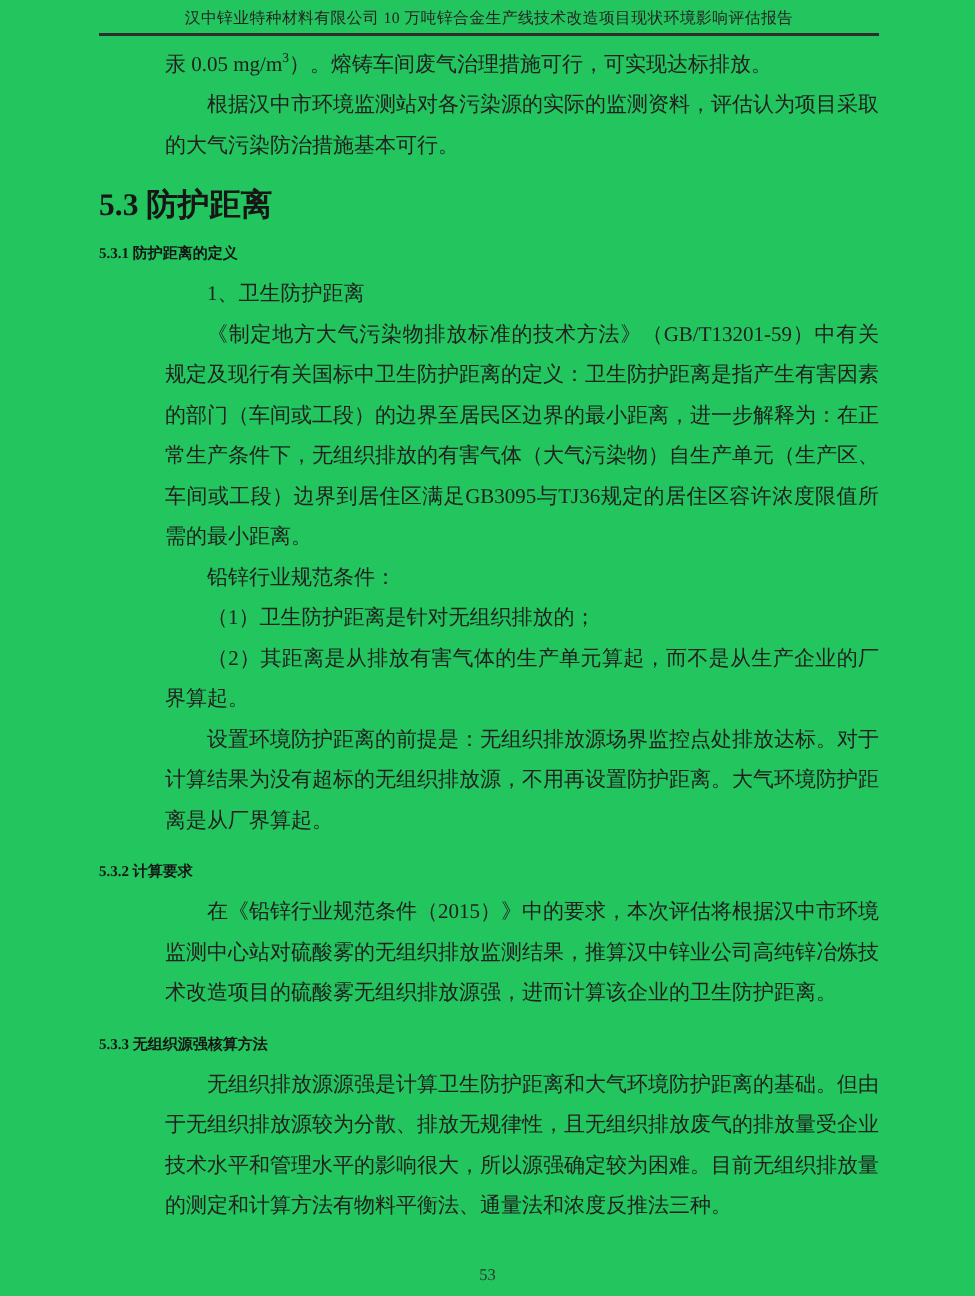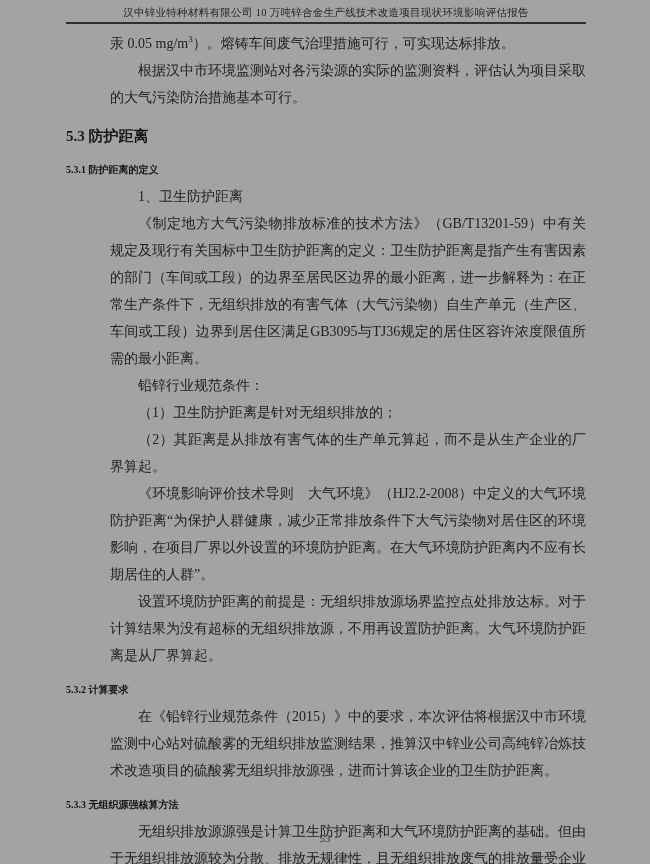--- a/index.html
+++ b/index.html
@@ -8,21 +8,21 @@
     width: 650px;
     height: 864px;
     font-family: "Liberation Serif", "DejaVu Serif", serif;
     color: #1e1e1e;
     position: relative;
     overflow: hidden;
   }
   .page {
     width: 650px;
     height: 864px;
-    background: #a3a3a3;
+    background: #22c55e;
     position: relative;
     padding: 0 64px 0 66px;
   }
   .doc-header {
     text-align: center;
     font-size: 10.5px;
     line-height: 15px;
     padding-top: 5px;
     padding-bottom: 2px;
     border-bottom: 2px solid #2e2e2e;
@@ -38,42 +38,42 @@
     color: #212121;
   }
   p.para {
     text-indent: 2em;
     margin-left: 44px;
   }
   p.para.no-indent {
     text-indent: 0;
   }
   h1.h1 {
-    font-size: 15px;
+    font-size: 21px;
     font-weight: bold;
     color: #161616;
     margin-top: 12px;
     line-height: 26px;
     text-align: left;
   }
   h2.h2 {
     font-size: 10px;
     font-weight: bold;
     color: #161616;
     margin-top: 8px;
     line-height: 26px;
     text-align: left;
   }
   sup.msup {
     font-size: 9px;
     line-height: 0;
   }
   .doc-footer {
     position: absolute;
-    bottom: 20px;
+    bottom: 8px;
     left: 0;
     width: 650px;
     text-align: center;
     font-size: 11px;
     color: #333333;
   }
 </style>
 </head>
 <body>
 
@@ -97,21 +97,20 @@
 
     <p class="para">《制定地方大气污染物排放标准的技术方法》（GB/T13201-59）中有关规定及现行有关国标中卫生防护距离的定义：卫生防护距离是指产生有害因素的部门（车间或工段）的边界至居民区边界的最小距离，进一步解释为：在正常生产条件下，无组织排放的有害气体（大气污染物）自生产单元（生产区、车间或工段）边界到居住区满足GB3095与TJ36规定的居住区容许浓度限值所需的最小距离。</p>
 
     <p class="para">铅锌行业规范条件：</p>
 
     <p class="para">（1）卫生防护距离是针对无组织排放的；</p>
 
     <p class="para">（2）其距离是从排放有害气体的生产单元算起，而不是从生产企业的厂界算起。</p>
 
 
-    <p class="para">《环境影响评价技术导则　大气环境》（HJ2.2-2008）中定义的大气环境防护距离“为保护人群健康，减少正常排放条件下大气污染物对居住区的环境影响，在项目厂界以外设置的环境防护距离。在大气环境防护距离内不应有长期居住的人群”。</p>
 
     <p class="para">设置环境防护距离的前提是：无组织排放源场界监控点处排放达标。对于计算结果为没有超标的无组织排放源，不用再设置防护距离。大气环境防护距离是从厂界算起。</p>
 
     <h2 class="h2">5.3.2 计算要求</h2>
 
     <p class="para">在《铅锌行业规范条件（2015）》中的要求，本次评估将根据汉中市环境监测中心站对硫酸雾的无组织排放监测结果，推算汉中锌业公司高纯锌冶炼技术改造项目的硫酸雾无组织排放源强，进而计算该企业的卫生防护距离。</p>
 
     <h2 class="h2">5.3.3 无组织源强核算方法</h2>
 
     <p class="para">无组织排放源源强是计算卫生防护距离和大气环境防护距离的基础。但由于无组织排放源较为分散、排放无规律性，且无组织排放废气的排放量受企业技术水平和管理水平的影响很大，所以源强确定较为困难。目前无组织排放量的测定和计算方法有物料平衡法、通量法和浓度反推法三种。</p>

